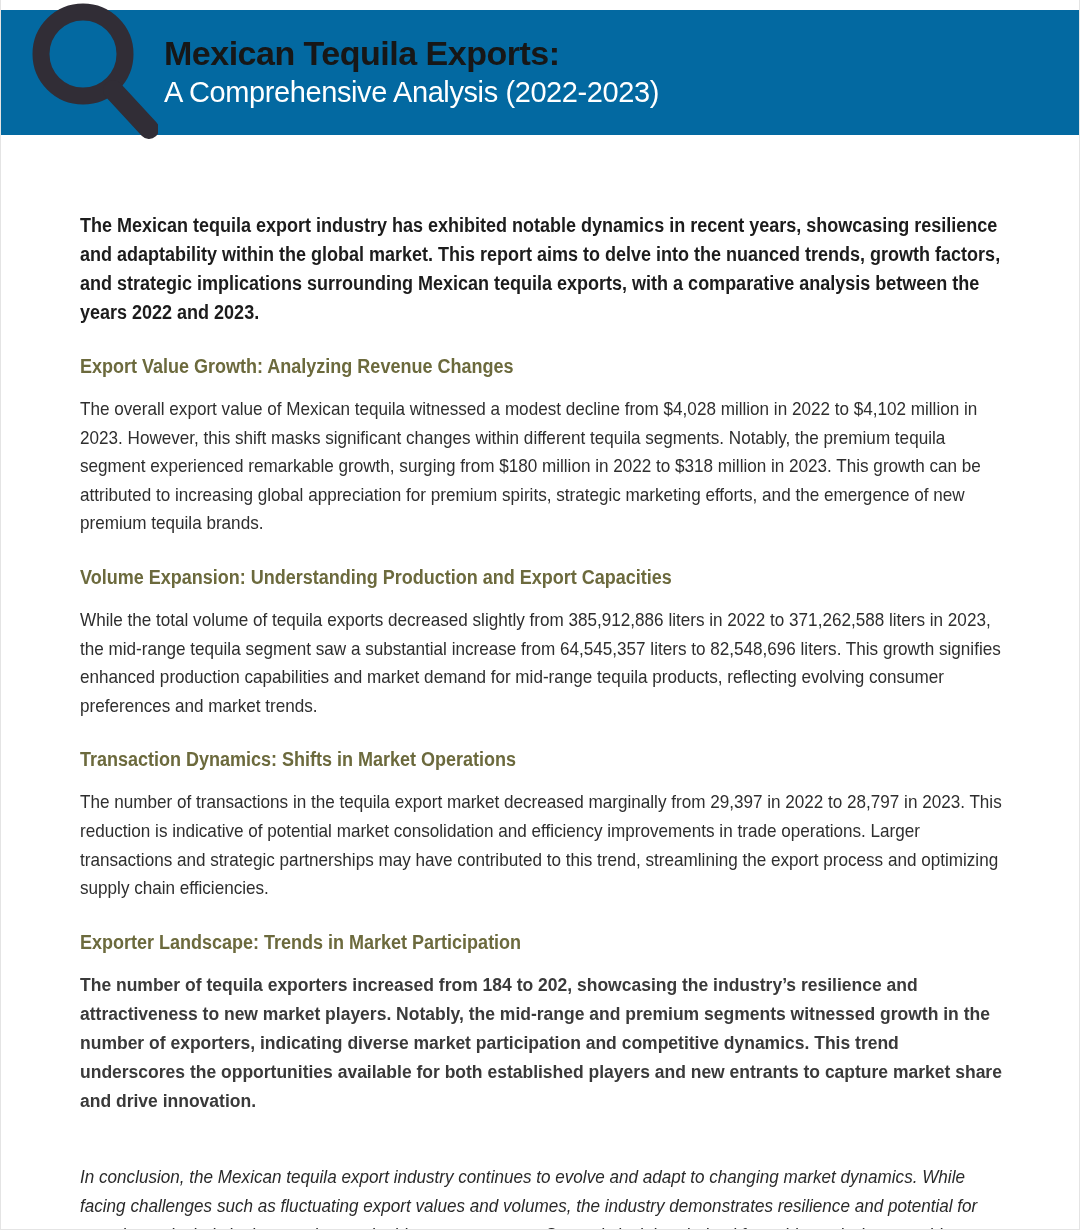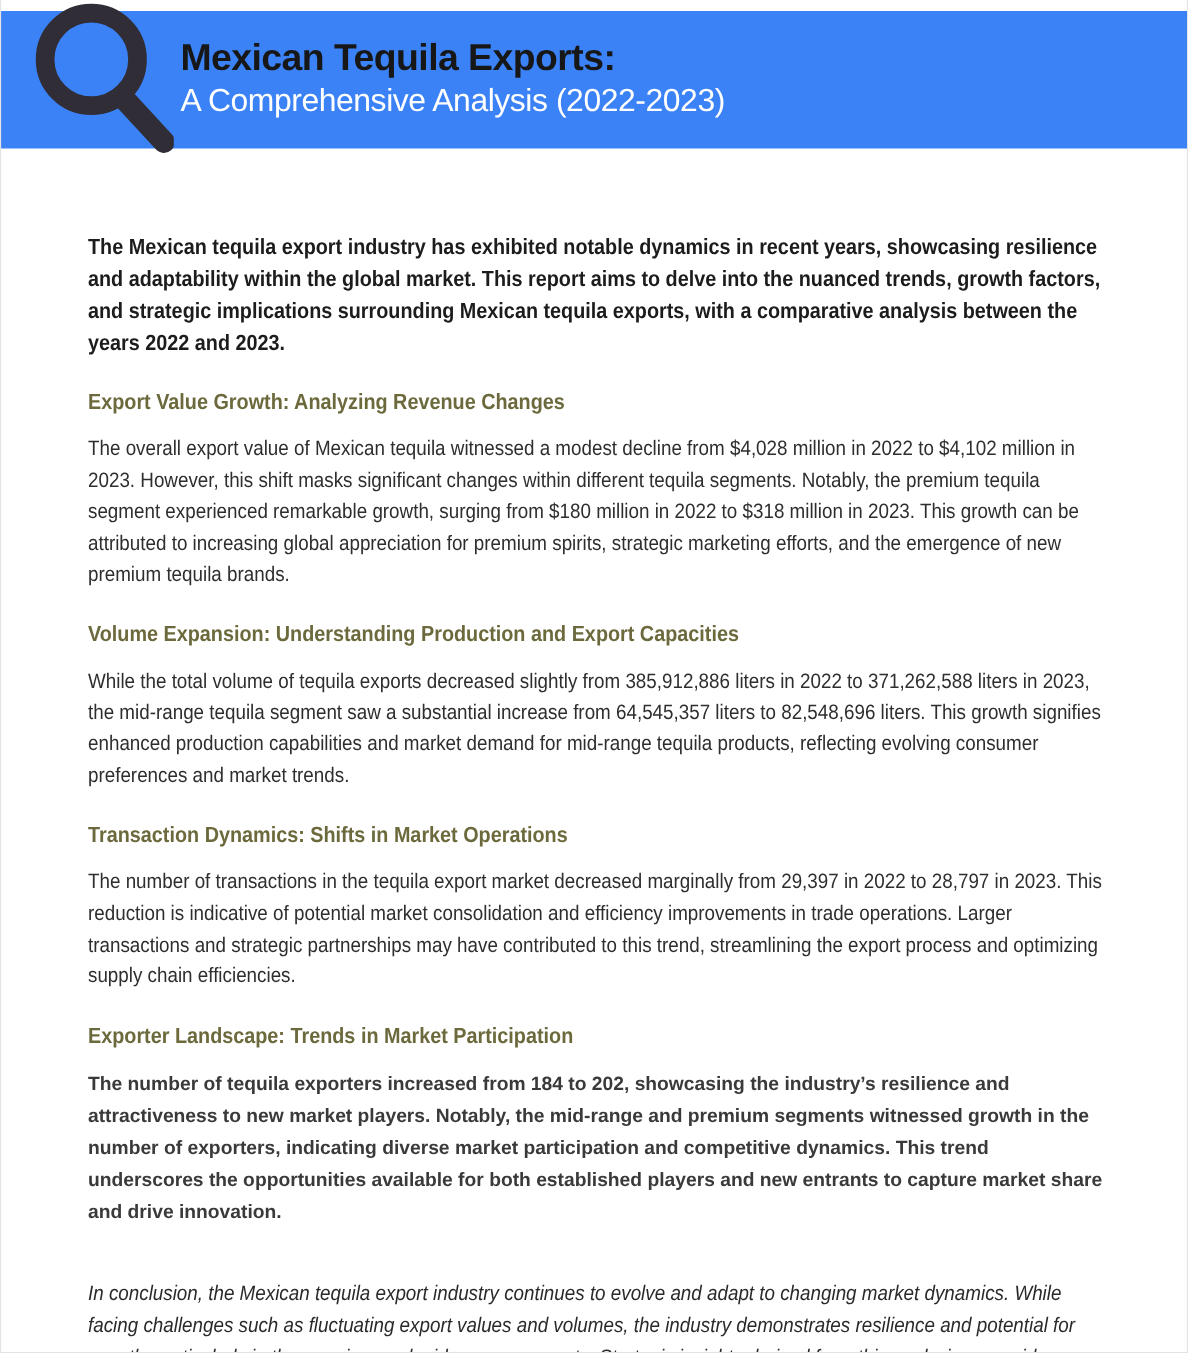--- a/index.html
+++ b/index.html
@@ -19,21 +19,21 @@
     border-right: 1px solid #e4e4e4;
     border-bottom: 1px solid #e4e4e4;
   }
   
   .banner {
     position: absolute;
     top: 10px;
     left: 0;
     width: 1080px;
     height: 125px;
-    background: #3b82f6;
+    background: #0369a1;
   }
   .magnifier {
     position: absolute;
     left: 12px;
     top: -8px;
     width: 145px;
     height: 140px;
   }
   .banner-text {
     position: absolute;

